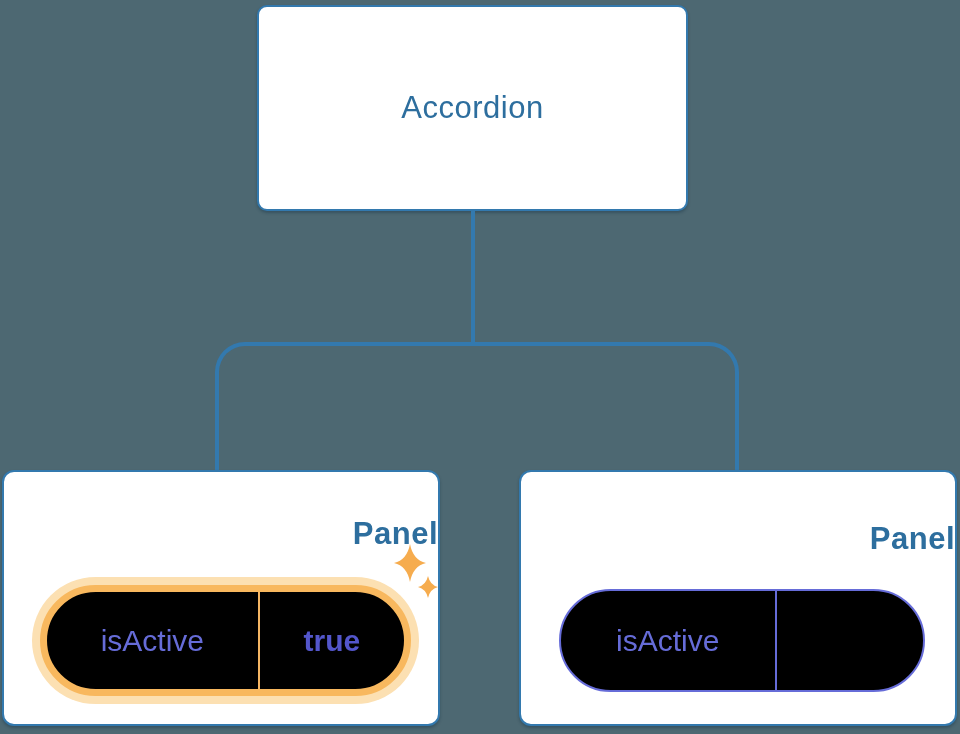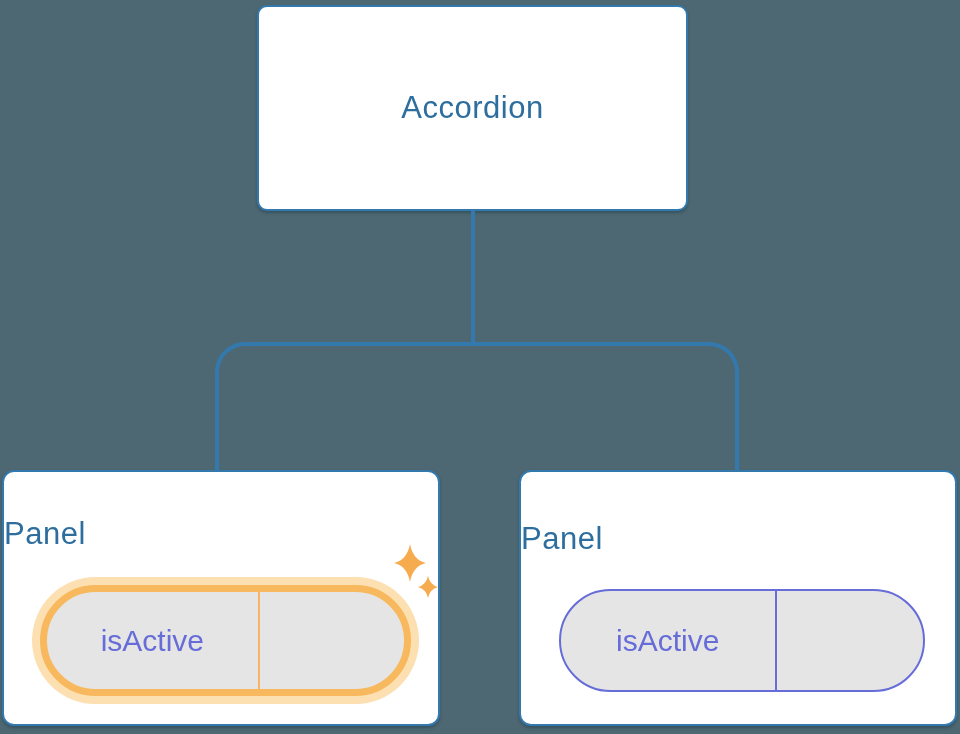--- a/index.html
+++ b/index.html
@@ -43,30 +43,30 @@
     border-radius: 30px 30px 0 0;
   }
   .panel-node {
     top: 470px; width: 438px; height: 256px;
     border-radius: 12px;
   }
   .panel-node.left { left: 2px; }
   .panel-node.right { left: 519px; }
   .panel-title {
     position: absolute; left: 0; right: 0;
-    text-align: left;
-    font-size: 31px; font-weight: 400; letter-spacing: 0.5px;
+    text-align: right;
+    font-size: 31px; font-weight: 700; letter-spacing: 0.5px;
     color: var(--node-text, #2D6E9E);
   }
   .panel-node.left .panel-title { top: 44px; }
   .panel-node.right .panel-title { top: 49px; }
   .state-pill {
     position: absolute;
     display: flex; align-items: stretch;
-    background: #e5e5e5;
+    background: #000000;
     border-radius: 999px;
     box-sizing: border-box;
     overflow: hidden;
   }
   .state-pill .cell {
     display: flex; align-items: center; justify-content: center;
     font-size: 30px;
     color: var(--state-purple, #666CD8);
   }
   .cell-key { width: 59%; }
@@ -103,20 +103,21 @@
     <span class="node-label">Accordion</span>
   </div>
 
   <div class="connector-trunk"></div>
   <div class="connector-branches"></div>
 
   <div class="node panel-node left">
     <div class="panel-title">Panel</div>
     <div class="state-pill pill-active">
       <div class="cell cell-key">isActive</div>
+      <div class="cell cell-value">true</div>
     </div>
     <svg class="sparkles" viewBox="0 0 68 68" aria-hidden="true">
       <path d="M32,8 Q35,24 48,27 Q35,30 32,46 Q29,30 16,27 Q29,24 32,8 Z" transform="translate(0,0)"></path>
       <path d="M50,40 Q52,49 60,51 Q52,53 50,62 Q48,53 40,51 Q48,49 50,40 Z"></path>
     </svg>
   </div>
 
   <div class="node panel-node right">
     <div class="panel-title">Panel</div>
     <div class="state-pill pill-inactive">

